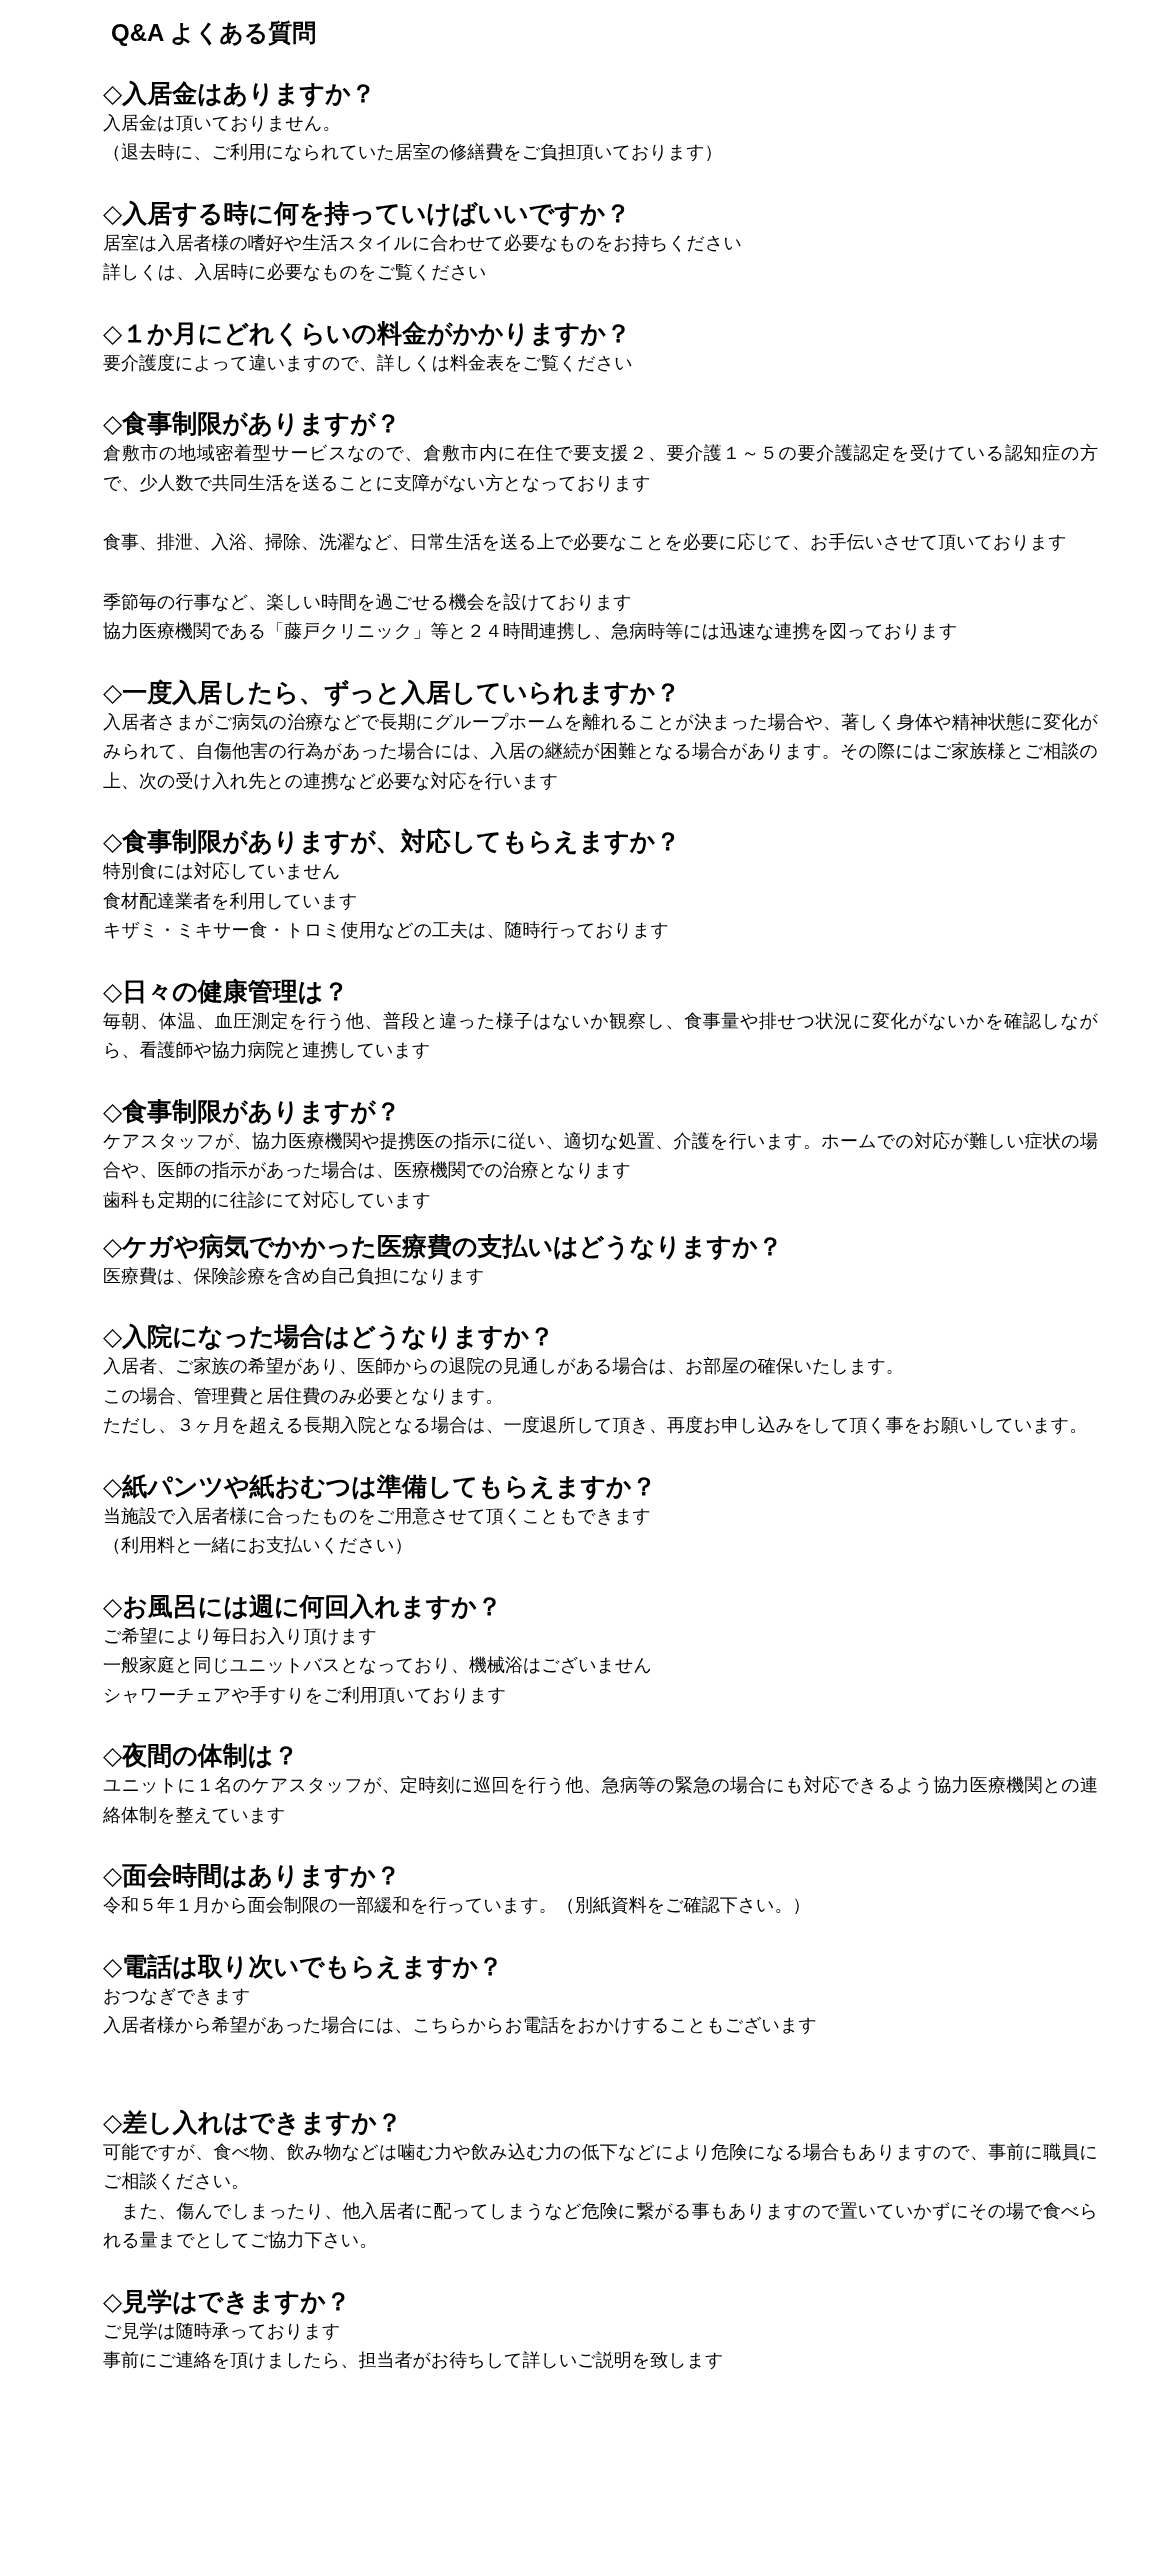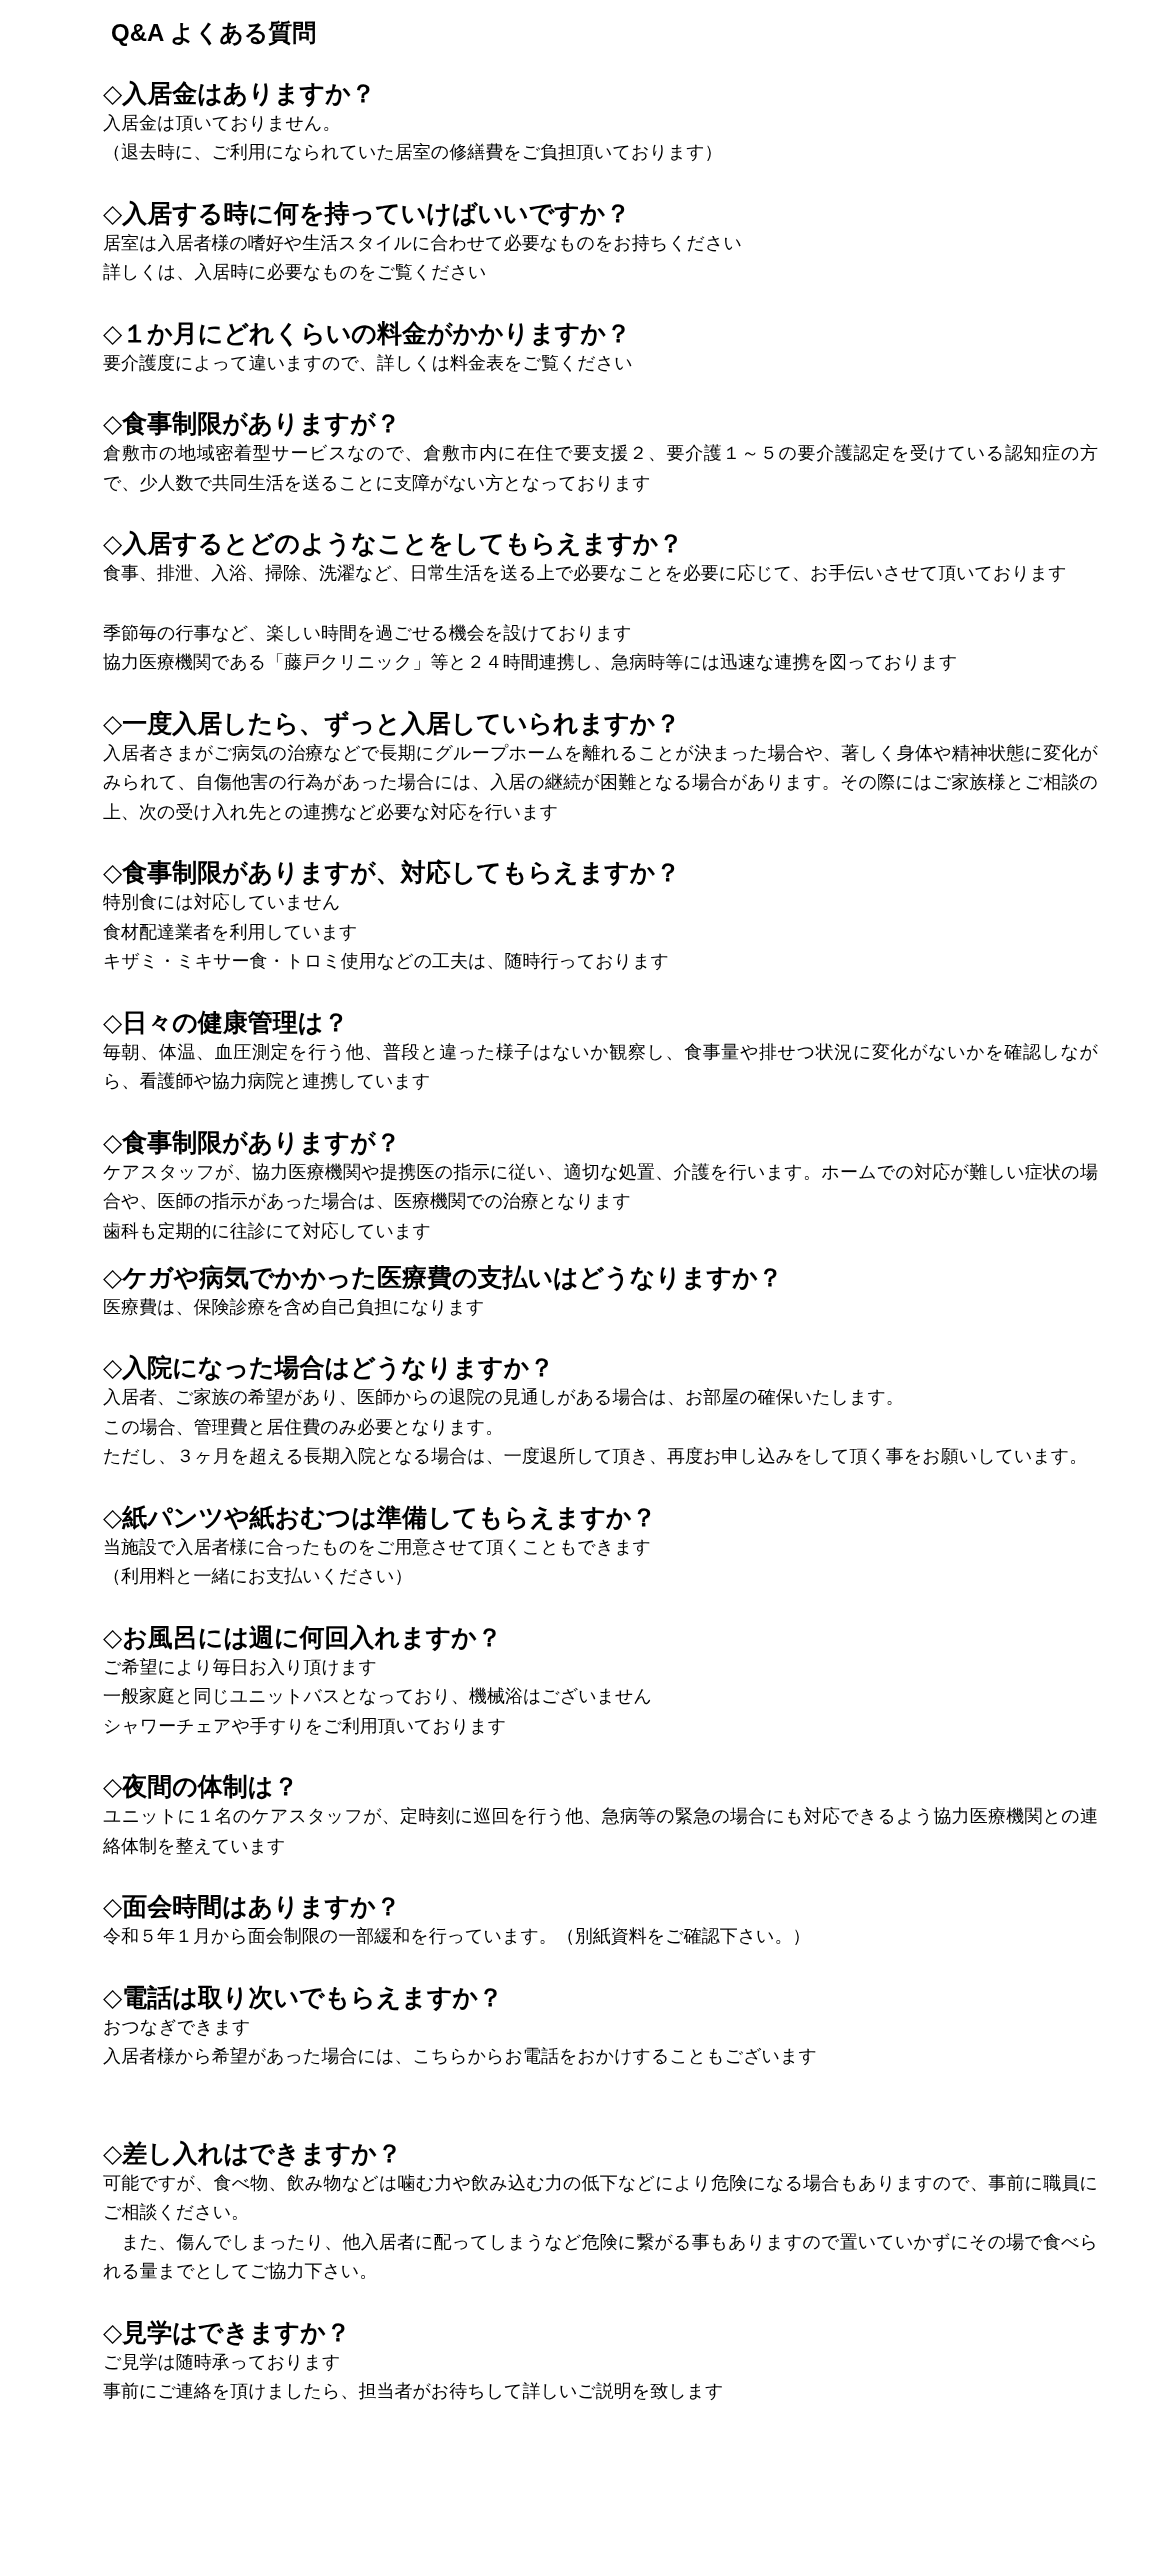--- a/index.html
+++ b/index.html
@@ -63,21 +63,20 @@
       </section>
       <section class="faq-item">
         <h2 class="q">◇１か月にどれくらいの料金がかかりますか？</h2>
         <p class="a">要介護度によって違いますので、詳しくは料金表をご覧ください</p>
       </section>
       <section class="faq-item">
         <h2 class="q">◇食事制限がありますが？</h2>
         <p class="a">倉敷市の地域密着型サービスなので、倉敷市内に在住で要支援２、要介護１～５の要介護認定を受けている認知症の方で、少人数で共同生活を送ることに支障がない方となっております</p>
       </section>
       <section class="faq-item">
-        <h2 class="q">◇入居するとどのようなことをしてもらえますか？</h2>
         <p class="a">食事、排泄、入浴、掃除、洗濯など、日常生活を送る上で必要なことを必要に応じて、お手伝いさせて頂いております</p>
       </section>
       <section class="faq-item">
         <p class="a">季節毎の行事など、楽しい時間を過ごせる機会を設けております</p>
         <p class="a">協力医療機関である「藤戸クリニック」等と２４時間連携し、急病時等には迅速な連携を図っております</p>
       </section>
       <section class="faq-item">
         <h2 class="q">◇一度入居したら、ずっと入居していられますか？</h2>
         <p class="a">入居者さまがご病気の治療などで長期にグループホームを離れることが決まった場合や、著しく身体や精神状態に変化がみられて、自傷他害の行為があった場合には、入居の継続が困難となる場合があります。その際にはご家族様とご相談の上、次の受け入れ先との連携など必要な対応を行います</p>
       </section>

